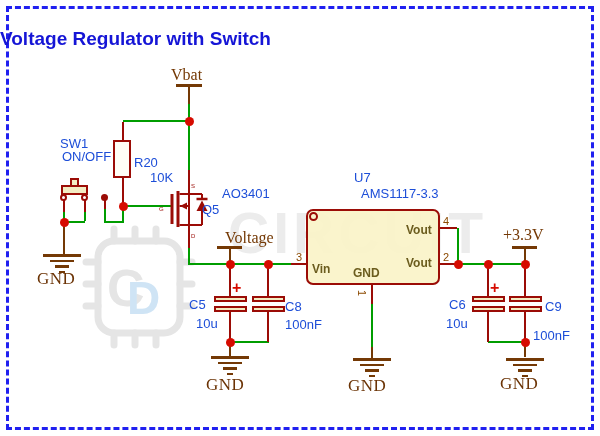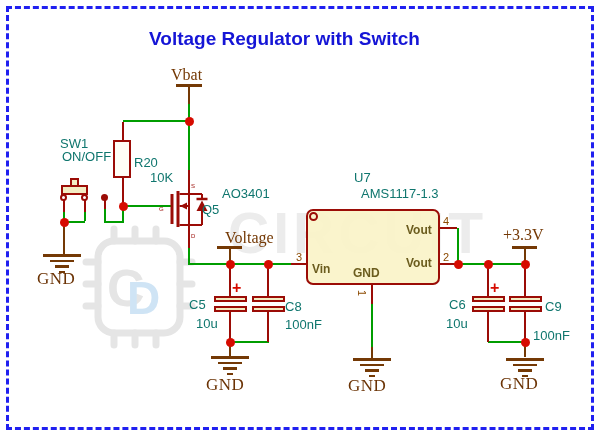--- a/index.html
+++ b/index.html
@@ -1,28 +1,28 @@
 <!DOCTYPE html>
 <html><head>
 <meta charset="utf-8">
 <style>
   html,body{margin:0;padding:0;background:#fff;}
   #stage{position:relative;width:600px;height:436px;background:#ffffff;overflow:hidden;
          font-family:"Liberation Sans",sans-serif;}
   #frame{position:absolute;inset:6px;border:3px dashed #2020f0;z-index:1;}
-  .ttl{position:absolute;left:0;top:28px;width:569px;text-align:center;font-size:19px;
+  .ttl{position:absolute;left:0;top:28px;width:569px;text-align:left;font-size:19px;
        font-weight:bold;color:#1515d6;z-index:4;}
   
   .w{position:absolute;display:block;z-index:2;}
   .g{background:#009d00;} .r{background:#9b0c06;} .b{background:#743905;}
   .wh{height:2px;} .wv{width:2px;}
   .dot{position:absolute;width:9px;height:9px;border-radius:50%;background:#d60b00;z-index:3;}
   .pdot{position:absolute;width:7px;height:7px;border-radius:50%;background:#9b0c06;z-index:3;}
   
-  .lab{position:absolute;color:#0f766e;font-size:13px;z-index:4;white-space:nowrap;}
+  .lab{position:absolute;color:#1d4ed8;font-size:13px;z-index:4;white-space:nowrap;}
   .pw{position:absolute;color:#743905;font-family:"Liberation Serif",serif;font-size:16px;
       z-index:4;white-space:nowrap;}
   .gt{font-size:17px;letter-spacing:.5px;color:#6b3305;}
   .pnum{position:absolute;color:#8c4a00;font-size:11px;z-index:4;}
   .pname{position:absolute;color:#6b5c1e;font-size:12px;font-weight:bold;z-index:4;}
   .plus{position:absolute;color:#d60b00;font-size:16px;font-weight:bold;z-index:4;}
   .bar{position:absolute;height:3px;background:#743905;z-index:2;}
   
   .res{position:absolute;left:113px;top:140px;width:18px;height:38px;box-sizing:border-box;
        border:2px solid #9b0c06;background:#fffef6;z-index:3;}
@@ -169,21 +169,21 @@
     <text x="2" y="33" font-size="6" fill="#9b0c06">G</text>
     <text x="34" y="10" font-size="6" fill="#9b0c06">S</text>
     <text x="34" y="60" font-size="6" fill="#9b0c06">D</text>
   </svg>
   <div class="lab" style="left:222px;top:186px">AO3401</div>
   <div class="lab" style="left:202px;top:202px">Q5</div>
 
   <div class="ic"></div>
   <i class="ring"></i>
   <div class="lab" style="left:354px;top:170px">U7</div>
-  <div class="lab" style="left:361px;top:186px">AMS1117-1.3</div>
+  <div class="lab" style="left:361px;top:186px">AMS1117-3.3</div>
   <div class="pname" style="left:312px;top:262px">Vin</div>
   <div class="pname" style="left:353px;top:266px">GND</div>
   <div class="pname" style="left:406px;top:223px">Vout</div>
   <div class="pname" style="left:406px;top:256px">Vout</div>
   <div class="pnum" style="left:296px;top:251px">3</div>
   <div class="pnum" style="left:443px;top:215px">4</div>
   <div class="pnum" style="left:443px;top:251px">2</div>
   <div class="pnum" style="left:359px;top:287px;transform:rotate(90deg)">1</div>
 
   <i class="plate" style="left:214px;top:296px"></i>

